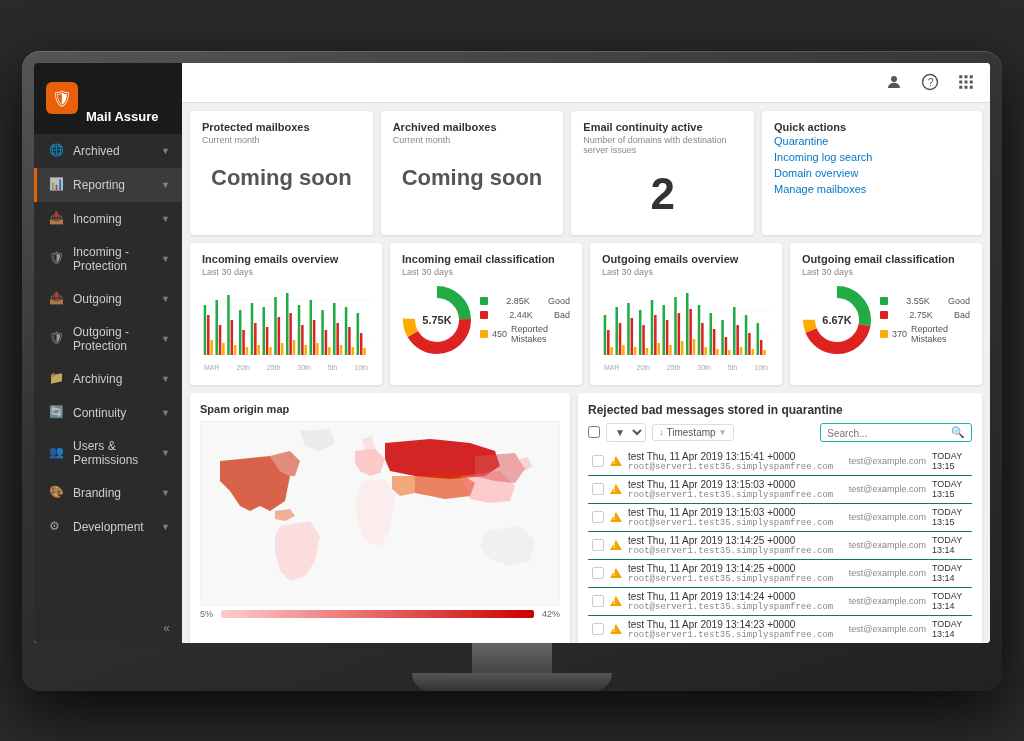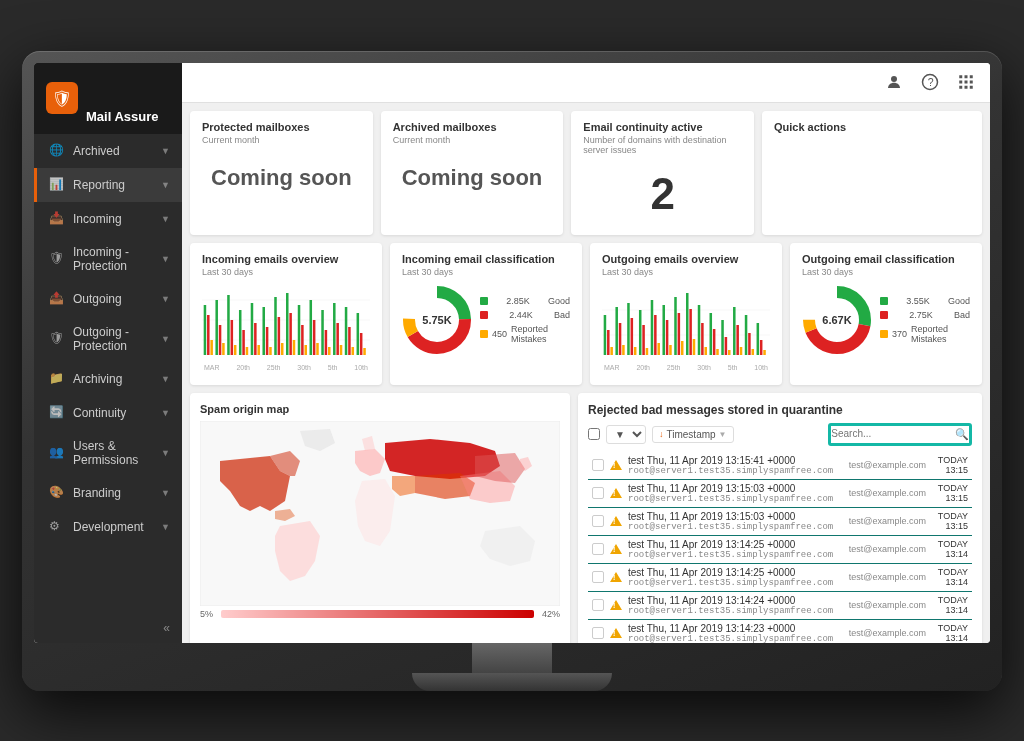--- a/index.html
+++ b/index.html
@@ -339,24 +339,24 @@
       padding: 2px 6px;
       font-size: 10px;
       color: #555;
       background: #fff;
       cursor: pointer;
     }
     .sort-arrow { color: #e8600a; font-size: 9px; }
     .search-box {
       margin-left: auto;
       display: flex;
-      align-items: flex-start;
-      border: 3px solid #14b8a6;
+      align-items: flex-end;
+      border: 1px solid #14b8a6;
       border-radius: 3px;
-      padding: 2px 0;
+      padding: 2px 6px;
       gap: 4px;
     }
     .search-input {
       border: none;
       outline: none;
       font-size: 10px;
       width: 120px;
       color: #555;
     }
     .search-icon { color: #aaa; font-size: 11px; }
@@ -397,21 +397,21 @@
     }
     .row-to {
       color: #888;
       font-size: 9px;
       text-align: right;
       flex-shrink: 0;
     }
     .row-time {
       font-size: 9px;
       color: #333;
-      text-align: right;
+      text-align: left;
       flex-shrink: 0;
       min-width: 36px;
     }
 
     
     .content::-webkit-scrollbar { display: none; }
 
     
     .warn-triangle {
       width: 0;
@@ -549,20 +549,26 @@
               <div class="card-subtitle">Current month</div>
               <div class="coming-soon">Coming soon</div>
             </div>
             <div class="card">
               <div class="card-title">Email continuity active</div>
               <div class="card-subtitle">Number of domains with destination server issues</div>
               <div class="big-number">2</div>
             </div>
             <div class="card">
               <div class="card-title">Quick actions</div>
+              <div class="quick-actions-links">
+                <a class="quick-link">Quarantine</a>
+                <a class="quick-link">Incoming log search</a>
+                <a class="quick-link">Domain overview</a>
+                <a class="quick-link">Manage mailboxes</a>
+              </div>
             </div>
           </div>
 
           <div class="mid-row">
 
             <div class="card">
               <div class="card-title">Incoming emails overview</div>
               <div class="card-subtitle">Last 30 days</div>
               <div class="chart-area">
                 <svg width="100%" height="75" viewBox="0 0 200 75" preserveAspectRatio="none">

